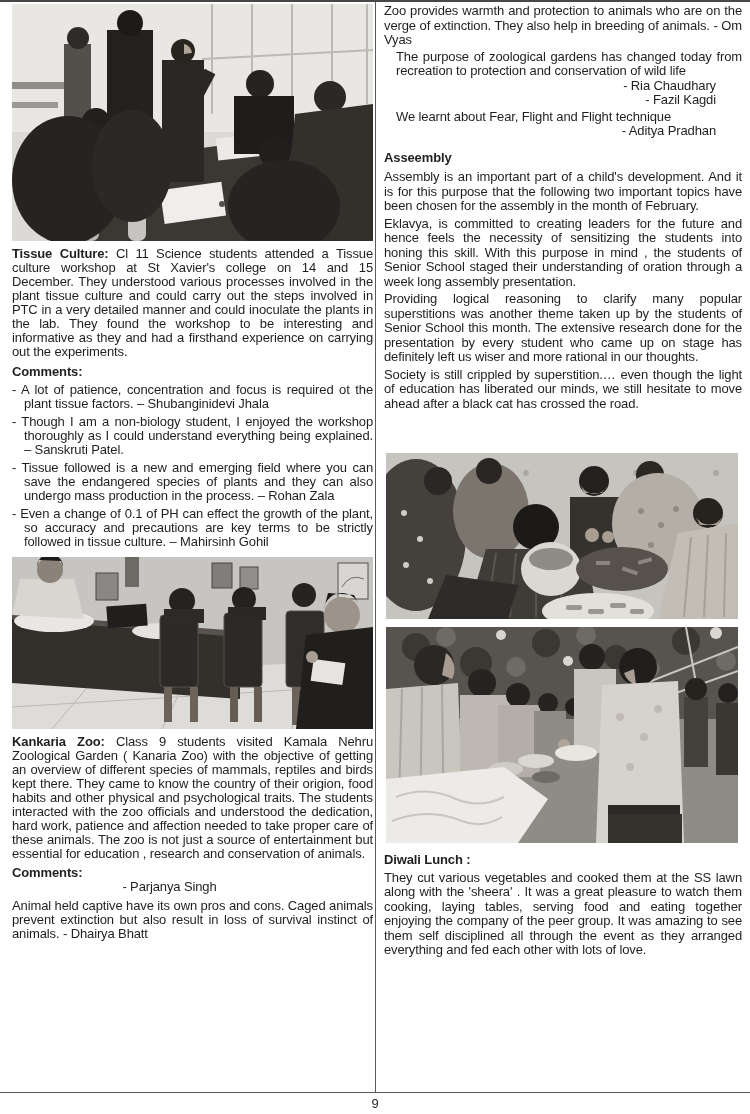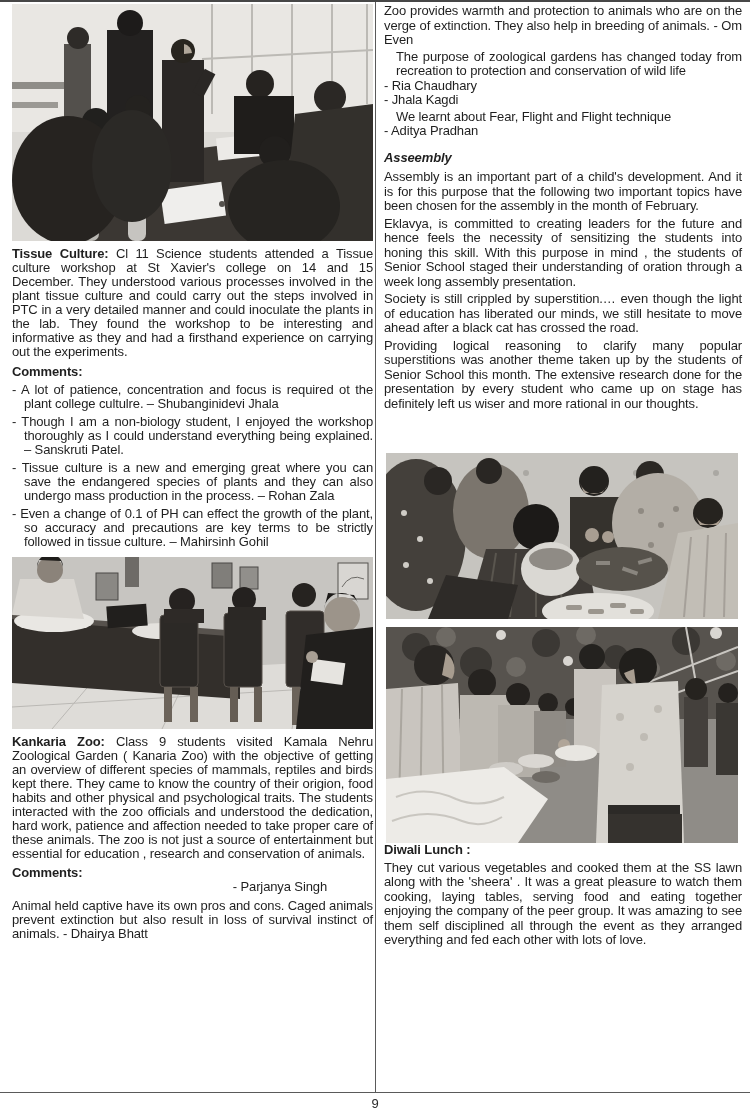--- a/index.html
+++ b/index.html
@@ -13,32 +13,32 @@
   .footer-rule{position:absolute;top:1092px;left:0;width:750px;height:1px;background:#5a5a5a;}
   .page-number{position:absolute;top:1096px;left:0;width:750px;text-align:center;font-size:13px;color:#2a2a2a;}
 
   .col{position:absolute;top:4px;font-size:13px;letter-spacing:-0.12px;}
   .col-left{left:12px;width:361px;line-height:14px;}
   .col-right{left:384px;width:358px;line-height:14.5px;}
 
   p{margin:0;text-align:justify;}
   .bold{font-weight:700;}
   .lead{font-weight:700;}
-  .attr{text-align:left;padding-right:26px;}
-  .attr-wide{text-align:right;padding-right:46px;}
+  .attr{text-align:right;padding-right:26px;}
+  .attr-wide{text-align:center;padding-right:46px;}
   .cmt{padding-left:12px;text-indent:-12px;text-align:justify;margin-top:4px;}
 
   .photo{display:block;background:#dcdad6;}
   .photo svg{display:block;}
   .ph-left{width:361px;}
   .ph-right{width:352px;margin-left:2px;}
 
   .mt2{margin-top:2px;margin-left:12px;}.mt3{margin-top:3px;}.mt4{margin-top:4px;}
   .mt5{margin-top:5px;}.mt6{margin-top:6px;}.mt8{margin-top:8px;}
-  .mt10{margin-top:0;}.mt12{margin-top:12px;font-style:italic;}.mt42{margin-top:42px;}
+  .mt10{margin-top:10px;}.mt12{margin-top:12px;}.mt42{margin-top:42px;}
   .mb6{margin-bottom:6px;}
 </style>
 </head>
 <body>
 
 <div class="page">
   <div class="top-edge"></div>
   <div class="divider"></div>
   <div class="footer-rule"></div>
   <div class="page-number">9</div>
@@ -89,23 +89,23 @@
           <ellipse cx="272" cy="202" rx="56" ry="46" fill="#262421"></ellipse>
         <circle cx="210" cy="200" r="3" fill="#55524e"></circle>
       </svg>
     </div>
 
     <p><span class="lead">Tissue Culture:</span> <span>Cl 11 Science students attended a Tissue culture workshop at St Xavier's college on 14 and 15 December. They understood various processes involved in the plant tissue culture and could carry out the steps involved in PTC in a very detailed manner and could inoculate the plants in the lab. They found the workshop to be interesting and informative as they and had a firsthand experience on carrying out the experiments.</span></p>
 
     <p class="bold mt6">Comments:</p>
 
     <div>
-      <p class="cmt">- A  lot of patience, concentration and focus is required ot the plant college cultulre.    –  Shubanginidevi Jhala</p>
+      <p class="cmt">- A  lot of patience, concentration and focus is required ot the plant tissue factors.    –  Shubanginidevi Jhala</p>
       <p class="cmt">- Though I am a non-biology student, I enjoyed the workshop thoroughly as I could understand everything being explained.  –    Sanskruti Patel.</p>
-      <p class="cmt">- Tissue culture is a new and emerging great where you can save the endangered species of plants and they can also undergo mass production in the process.   –    Rohan Zala</p>
+      <p class="cmt">- Tissue followed is a new and emerging field where you can save the endangered species of plants and they can also undergo mass production in the process.   –    Rohan Zala</p>
       <p class="cmt">- Even a change of 0.1 of PH can effect the growth of the plant, so accuracy and precautions are key terms to be strictly followed in tissue culture.   –    Mahirsinh Gohil</p>
     </div>
 
     <div class="photo ph-left mt8" aria-label="students-seated-in-zoo-office-with-official-photo">
       <svg viewBox="0 0 361 172" width="361" height="172">
         <rect width="361" height="172" fill="#c7c5c1"></rect>
         <polygon points="0,122 361,102 361,172 0,172" fill="#dedcd8"></polygon>
         <g stroke="#bab8b4" stroke-width="1">
           <line x1="40" y1="172" x2="80" y2="125"></line>
             <line x1="150" y1="172" x2="175" y2="120"></line>
@@ -153,36 +153,36 @@
     <p class="mt6"><span class="lead">Kankaria Zoo:</span> <span>Class 9 students visited Kamala Nehru Zoological Garden ( Kanaria Zoo) with the objective of getting an overview of different species of mammals, reptiles and birds kept there. They came to know the country of their origion, food habits and other physical and psychological traits. The students interacted with the zoo officials and understood the dedication, hard work, patience and affection needed to take proper care of these animals.  The zoo is not just a source of entertainment but essential for education , research and conservation of animals.</span></p>
 
     <p class="bold mt5">Comments:</p>
 
     <p class="attr-wide">- Parjanya Singh</p>
     <p class="mt5">Animal held captive have its own pros and cons. Caged animals prevent extinction but also result in loss of survival instinct of animals.  -  Dhairya Bhatt</p>
   </div>
 
   <div class="col col-right">
 
-    <p>Zoo provides warmth and protection to animals who are on the verge of extinction. They also help in breeding of animals.  -  Om Even</p>
+    <p>Zoo provides warmth and protection to animals who are on the verge of extinction. They also help in breeding of animals.  -  Om Vyas</p>
 
     <p class="mt2">The purpose of zoological gardens has changed today from recreation to protection and conservation of wild life</p>
     <p class="attr">-  Ria Chaudhary</p>
 
-    <p class="attr">- Jhala Kagdi</p>
+    <p class="attr">- Fazil Kagdi</p>
 
     <p class="mt2">We learnt about Fear, Flight and Flight technique</p>
     <p class="attr">-  Aditya Pradhan</p>
 
     <p class="bold mt12">Asseembly</p>
 
     <p class="mt5">Assembly is an important part of a child's development. And it is for this purpose that the following two important topics have been chosen for the assembly in the month of February.</p>
     <p class="mt3">Eklavya, is committed to creating leaders for the future and hence feels the necessity of sensitizing the students into honing this skill. With this purpose in mind , the students of Senior School staged  their understanding of oration through a week long assembly presentation.</p>
+    <p class="mt3">Providing logical reasoning to clarify many popular superstitions was another theme taken up by the students of Senior School  this month. The extensive research done for the presentation by every student who came up on stage has definitely left us wiser and more rational in our thoughts.</p>
     <p class="mt3">Society is still crippled by superstition.… even though the light of education has liberated our minds, we still hesitate to move ahead after a black cat has crossed the road.</p>
-    <p class="mt3">Providing logical reasoning to clarify many popular superstitions was another theme taken up by the students of Senior School  this month. The extensive research done for the presentation by every student who came up on stage has definitely left us wiser and more rational in our thoughts.</p>
 
     <div class="photo ph-right mt42" aria-label="students-sitting-in-circle-cutting-vegetables-photo">
       <svg viewBox="0 0 352 166" width="352" height="166">
         <rect width="352" height="166" fill="#c6c4bf"></rect>
         <g fill="#aaa8a3">
           <circle cx="250" cy="20" r="3"></circle>
             <circle cx="300" cy="40" r="4"></circle>
             <circle cx="330" cy="20" r="3"></circle>
           <circle cx="140" cy="20" r="3"></circle>
             <circle cx="310" cy="120" r="4"></circle>

